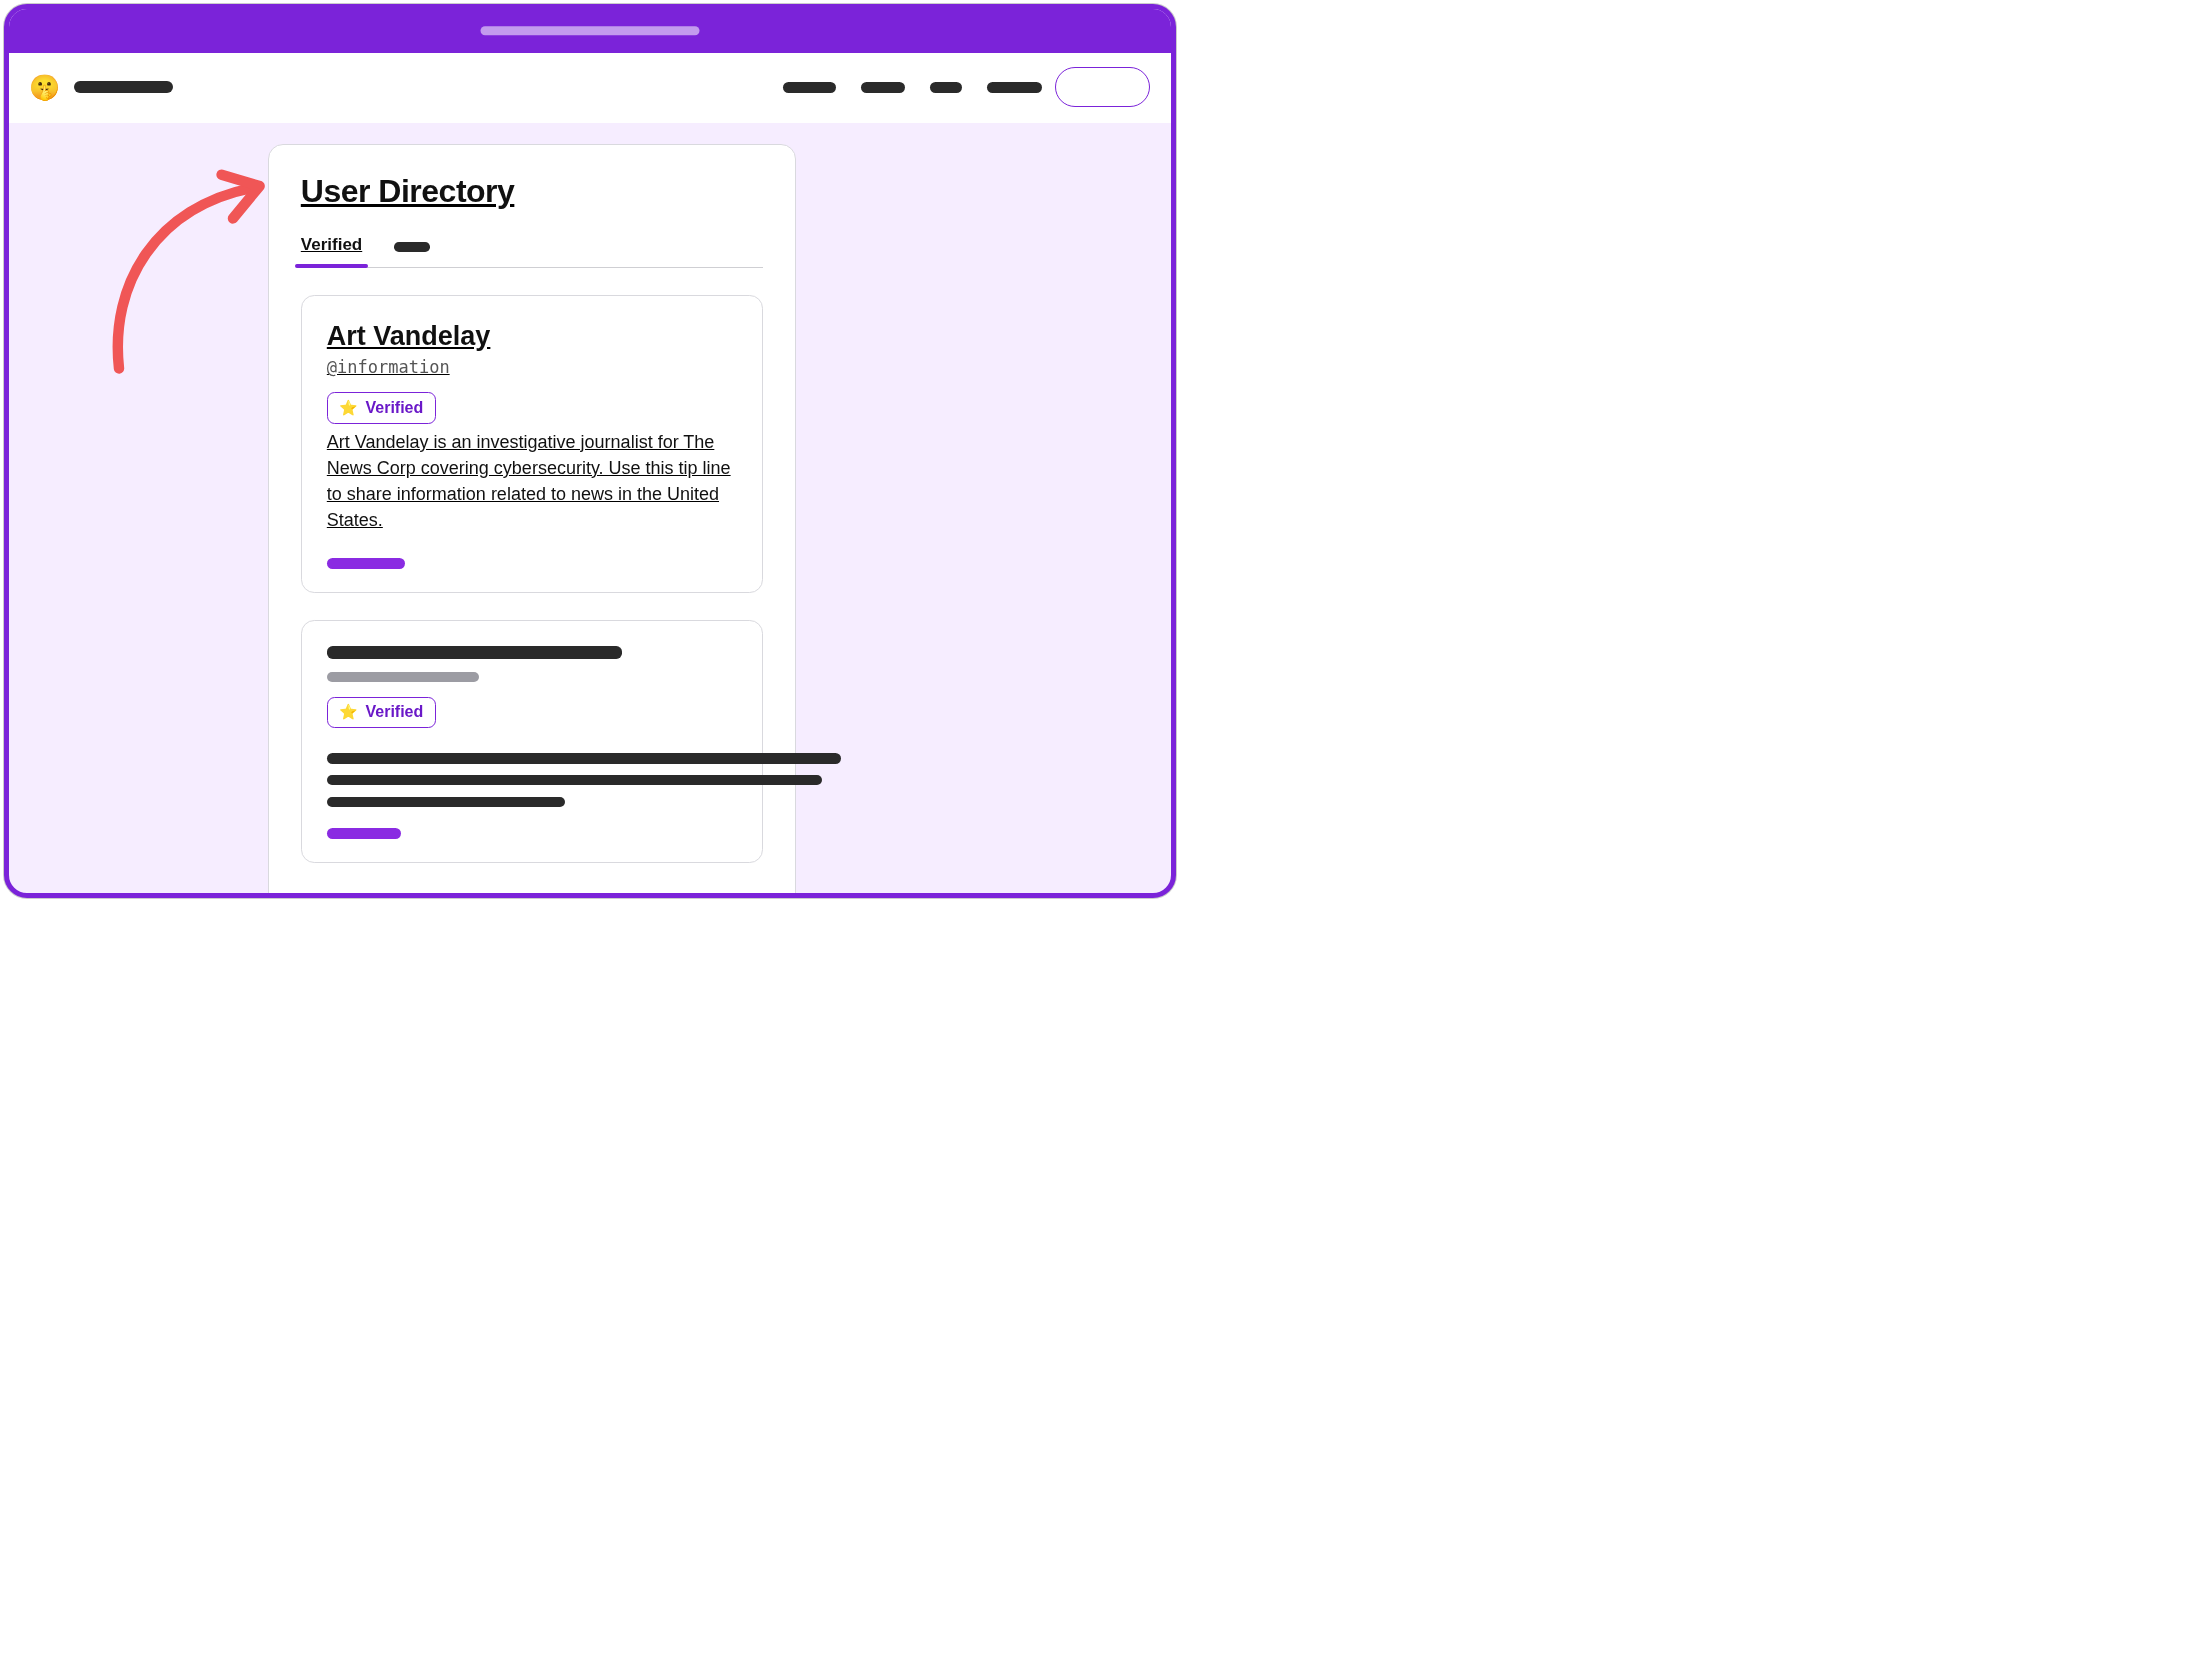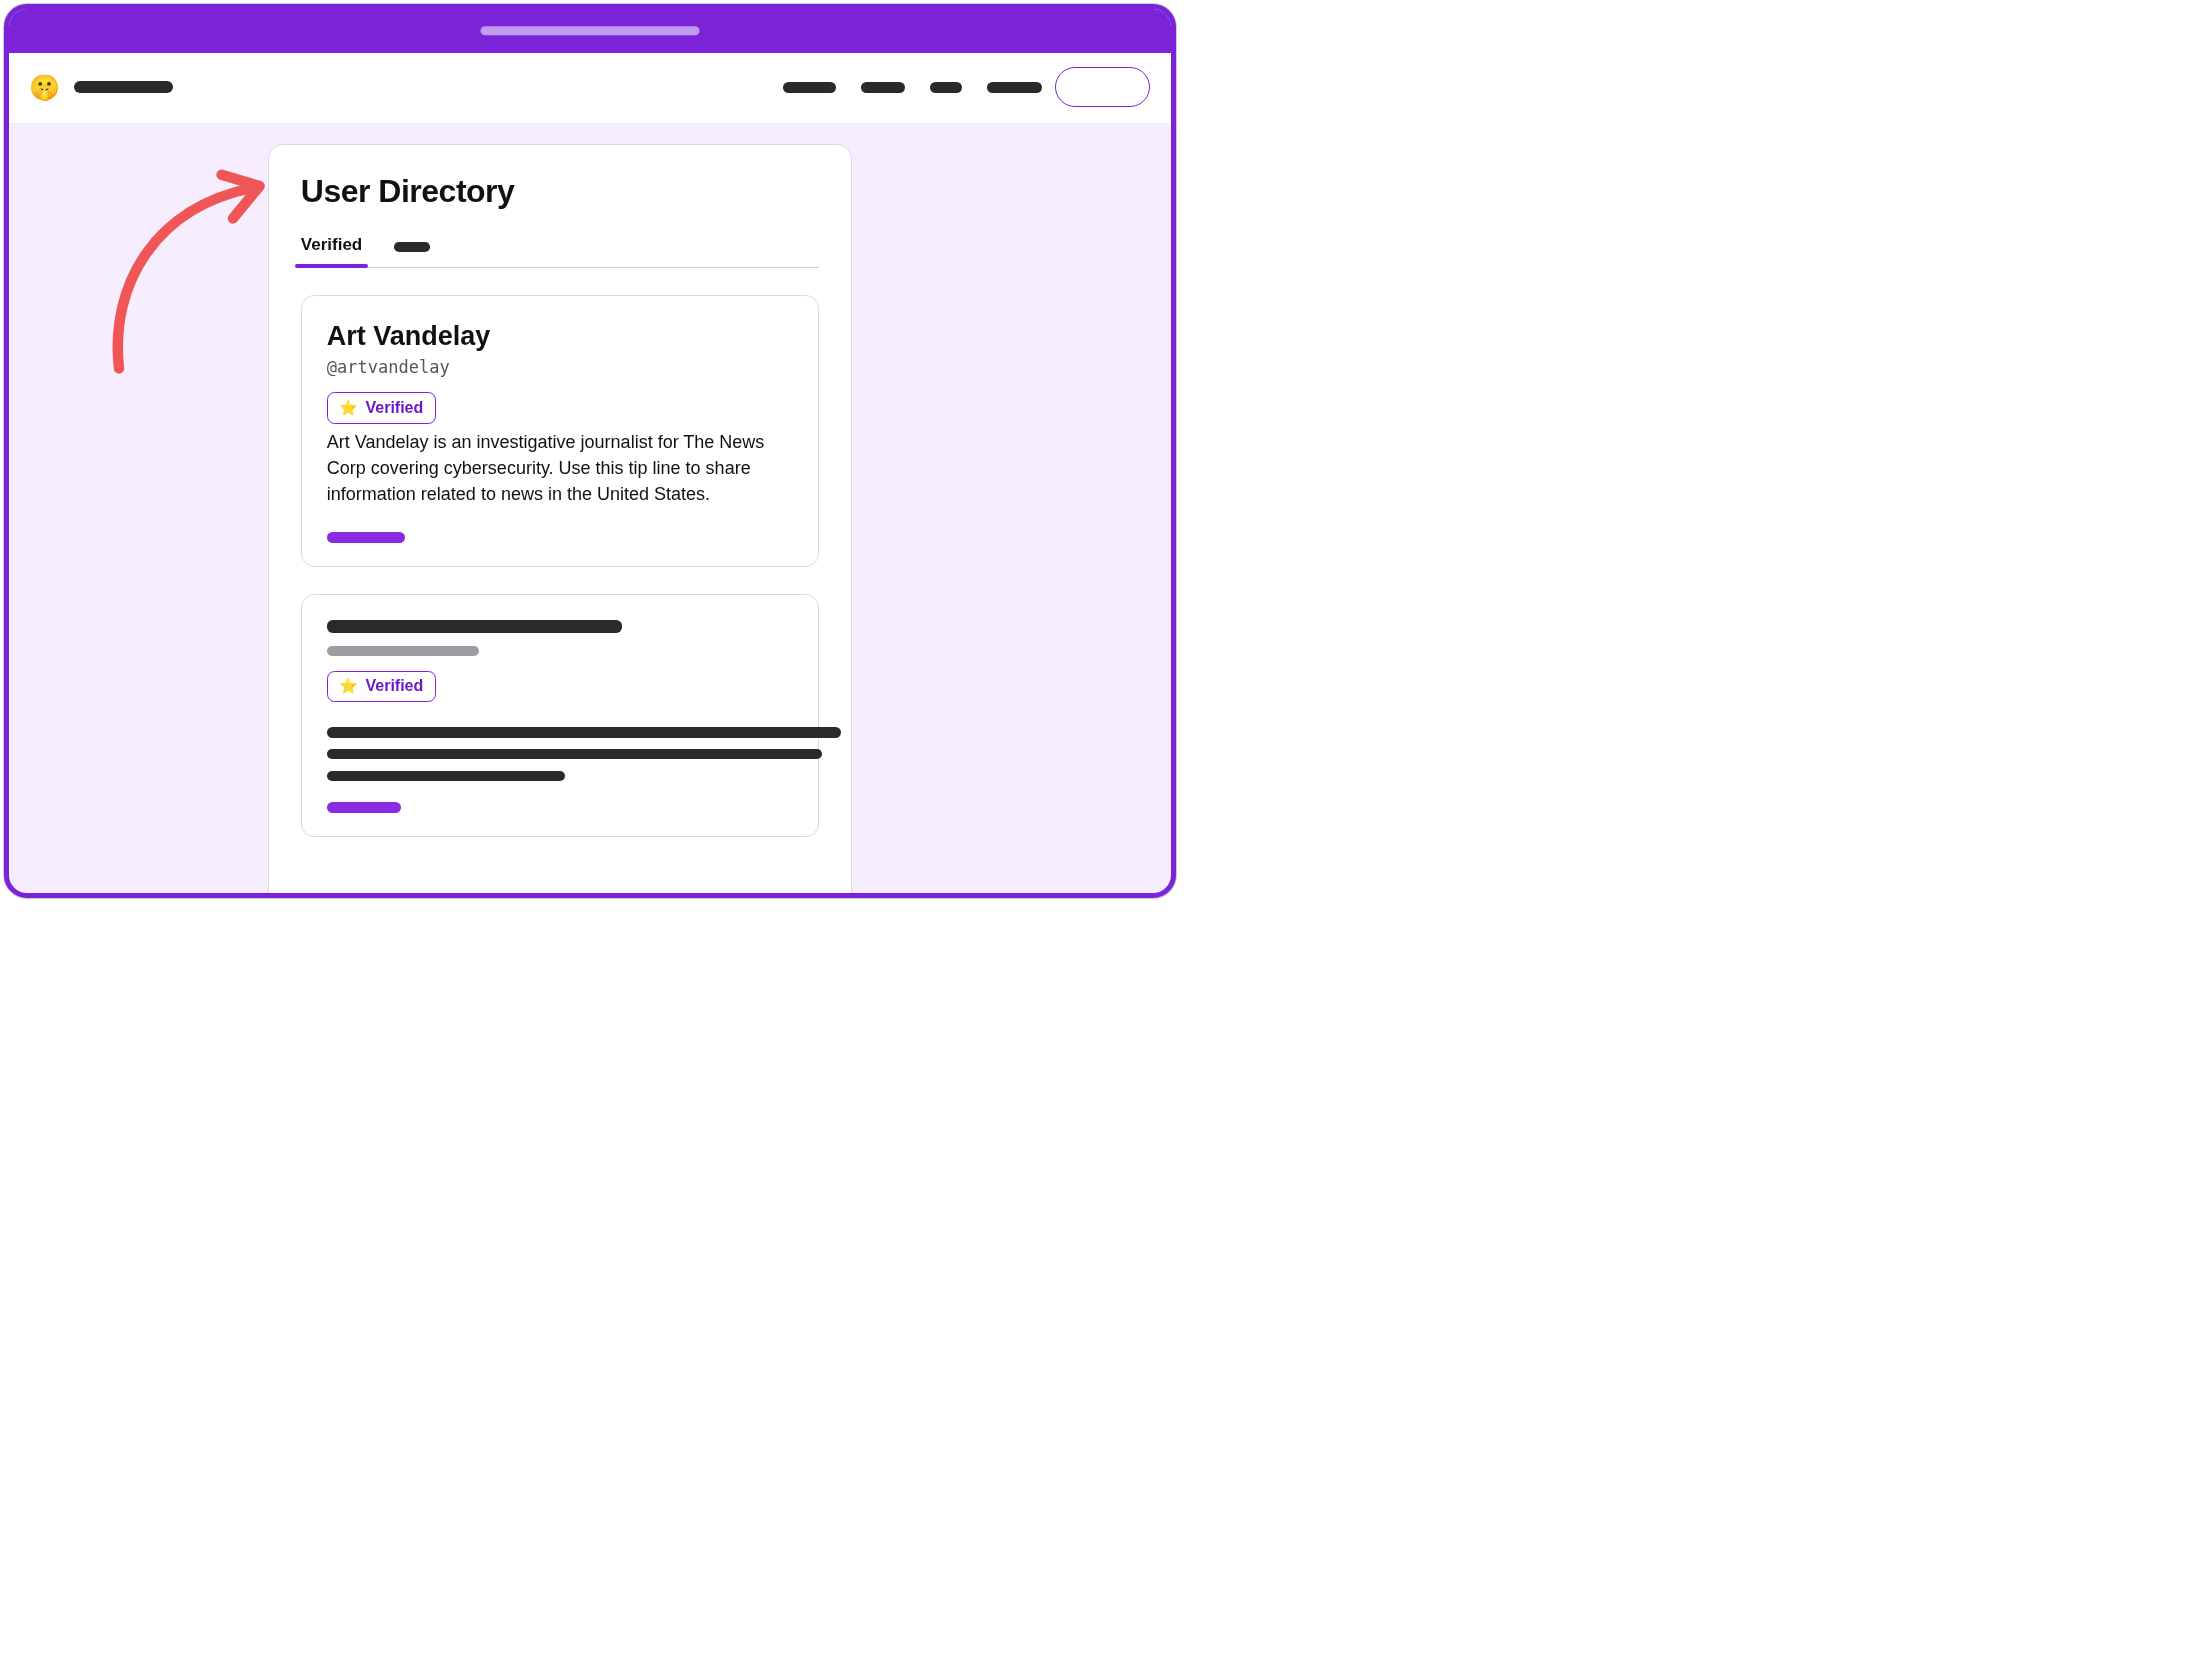--- a/index.html
+++ b/index.html
@@ -54,27 +54,28 @@
     background:#fff;
   }
   .page {
     position: absolute;
     top: 114px; left: 0; right: 0; bottom: 0;
     overflow: hidden;
   }
   .card-main {
     position: absolute;
     left: 259px;
-    width: 584px;
+    width: 528px;
     top: 21px;
     background:#fff;
     border:1px solid #d9d9de;
     border-radius: 15px;
     padding: 28.5px 32px 0 32px;
     height: 856px;
+    text-decoration: underline;
   }
   .page-title {
     font-size: 32px;
     font-weight: 800;
     letter-spacing: -0.5px;
     color:#111;
   }
   .tabs {
     margin-top: 25px;
     display:flex; align-items:flex-end; gap: 32px;
@@ -180,21 +181,21 @@
     <div class="card-main">
       <h1 class="page-title">User Directory</h1>
 
       <div class="tabs">
         <div class="tab active">Verified</div>
         <div class="tab-placeholder"></div>
       </div>
 
       <div class="user-card">
         <div class="user-name">Art Vandelay</div>
-        <div class="user-handle">@artvandelay</div>
+        <div class="user-handle">@information</div>
         <div class="badge">
           <span class="star">⭐</span>
           <span>Verified</span>
         </div>
         <div class="user-bio">Art Vandelay is an investigative journalist for The News Corp covering cybersecurity. Use this tip line to share information related to news in the United States.</div>
         <div class="action-pill"></div>
       </div>
 
       <div class="user-card second-card">
         <div class="ph row1"></div>

